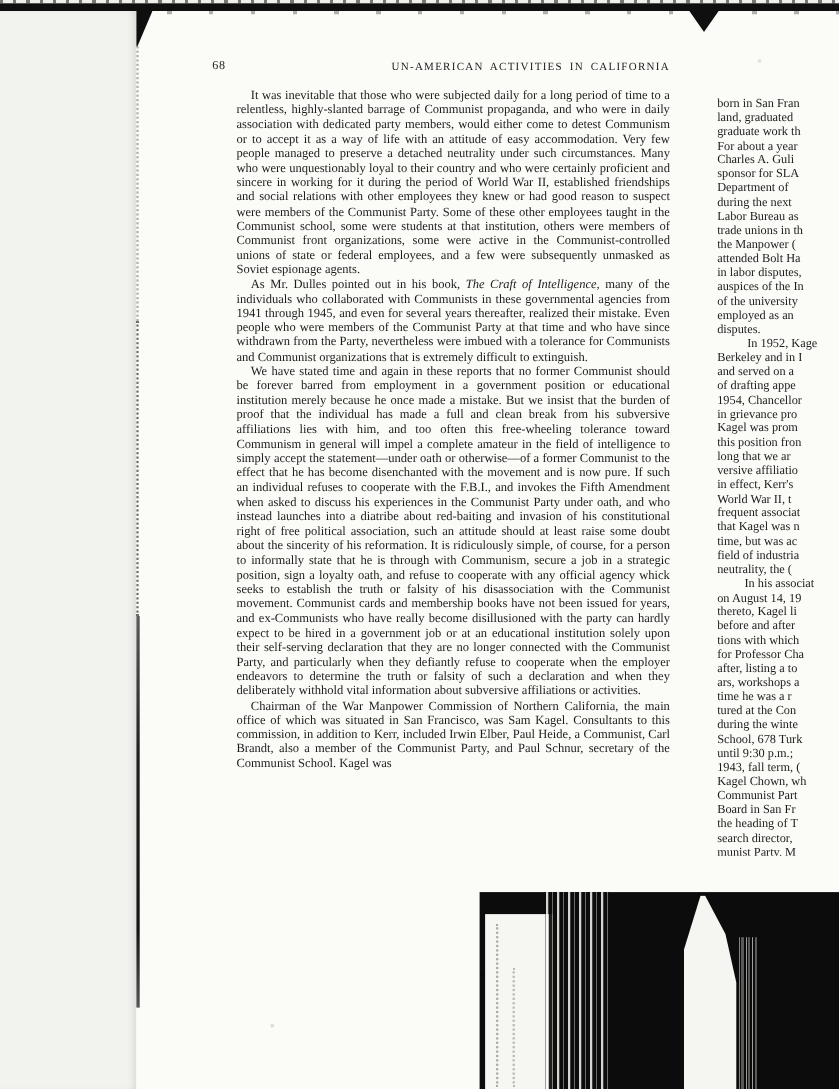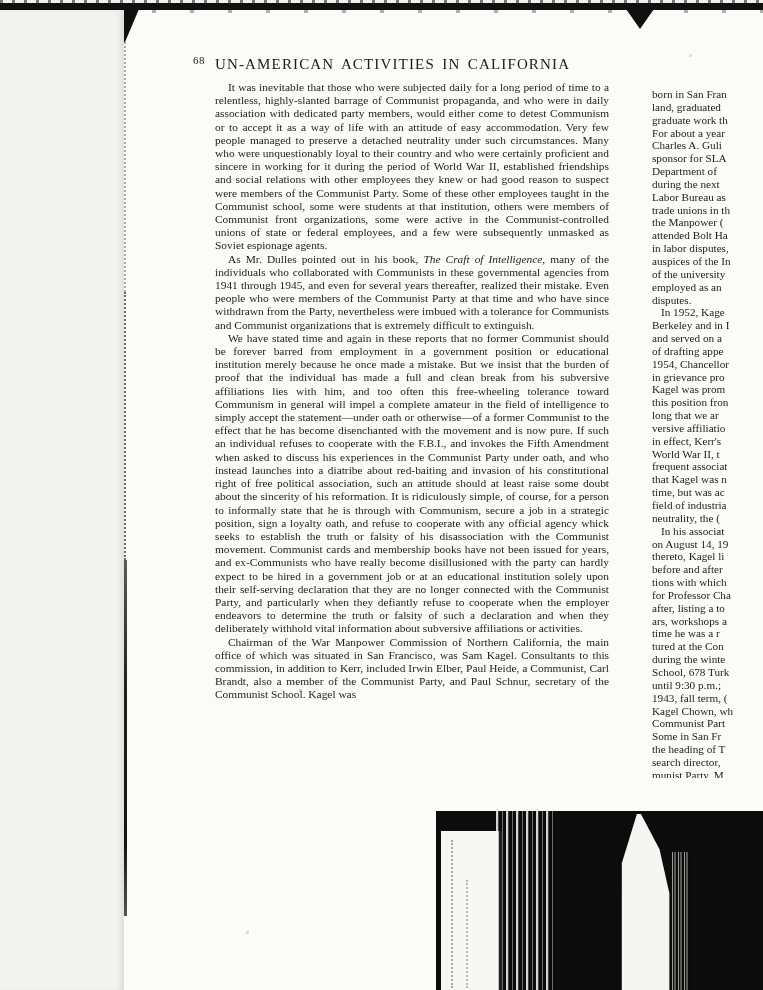--- a/index.html
+++ b/index.html
@@ -26,30 +26,30 @@
   .left-strip { position:absolute; left:0; top:10px; width:124px; height:980px; background:var(--strip);
     box-shadow:inset -6px 0 9px -5px rgba(0,0,0,.14); }
   .gutter-dot-a { position:absolute; left:124px; top:42px; height:250px; width:0;
     border-left:2px dotted #9b9b9b; opacity:.8; }
   .gutter-dot-b { position:absolute; left:124px; top:292px; height:268px; width:0;
     border-left:2px dotted #6d6d6d; }
   .gutter-solid { position:absolute; left:124px; top:560px; width:3px; height:356px;
     background:linear-gradient(to bottom,#5a5a5a 0%,#202020 35%,#141414 80%,#555 100%); }
   
   .page-number { position:absolute; left:193px; top:54px; font-size:11px; letter-spacing:.5px;text-align:right; }
-  .running-header { position:absolute; left:215px; top:56px; width:394px; text-align:left;
-    font-size:15px; letter-spacing:1.15px; word-spacing:2.5px; white-space:nowrap; }
+  .running-header { position:absolute; left:215px; top:56px; width:394px; text-align:right;
+    font-size:10px; letter-spacing:1.15px; word-spacing:2.5px; white-space:nowrap; }
   .main-text { position:absolute; left:215px; top:81px; width:394px;
     font-size:11.4px; line-height:13.2px; text-align:justify; }
   .main-text p { margin:0; text-indent:13px; }
   
   .right-page-text { position:absolute; left:652px; top:88px; width:91px; height:690px;
     font-size:11.2px; line-height:12.85px; overflow:hidden; }
   .rp-line { white-space:pre; height:12.85px; overflow:hidden; }
-  .rp-line.indent { padding-left:9px; }
+  .rp-line.indent { padding-left:9px;text-align:right; }
   
   .dark-base { position:absolute; left:436px; top:811px; width:327px; height:179px; background:#0c0c0c; }
   .patch-left { position:absolute; left:441px; top:831px; width:61px; height:159px; background:#f6f6f2; }
   .streak-band-1 { position:absolute; left:496px; top:811px; width:58px; height:179px;
     background:repeating-linear-gradient(90deg,rgba(248,248,245,.85) 0 2px,rgba(130,130,130,.45) 2px 3px,rgba(12,12,12,.92) 3px 6px,rgba(205,205,200,.5) 6px 7px,rgba(12,12,12,.95) 7px 10px); }
   .page-wedge { position:absolute; left:616px; top:814px; width:58px; height:176px; background:#f5f5f1;
     clip-path:polygon(36% 0,43% 0,75% 20%,92% 45%,92% 100%,10% 100%,10% 28%); }
   .streak-band-2 { position:absolute; left:672px; top:852px; width:18px; height:138px; opacity:.85;
     background:repeating-linear-gradient(90deg,rgba(240,240,236,.75) 0 1px,rgba(20,20,20,.15) 1px 2px,rgba(240,240,236,.4) 2px 4px,rgba(8,8,8,.7) 4px 6px); }
   .speck-col-a { position:absolute; left:451px; top:840px; height:148px; width:0;
@@ -131,21 +131,21 @@
       <div class="rp-line">after, listing a to</div>
       <div class="rp-line">ars, workshops a</div>
       <div class="rp-line">time he was a r</div>
       <div class="rp-line">tured at the Con</div>
       <div class="rp-line">during the winte</div>
       <div class="rp-line">School, 678 Turk</div>
       <div class="rp-line">until 9:30 p.m.; </div>
       <div class="rp-line">1943, fall term, (</div>
       <div class="rp-line">Kagel Chown, wh</div>
       <div class="rp-line">Communist Part</div>
-      <div class="rp-line">Some in San Fr</div>
+      <div class="rp-line">Board in San Fr</div>
       <div class="rp-line">the heading of T</div>
       <div class="rp-line">search director, </div>
       <div class="rp-line">munist Party. M</div>
     </div>
 
   <div class="dark-base"></div>
   <div class="patch-left"></div>
   <div class="streak-band-1"></div>
   <div class="page-wedge"></div>
   <div class="streak-band-2"></div>

